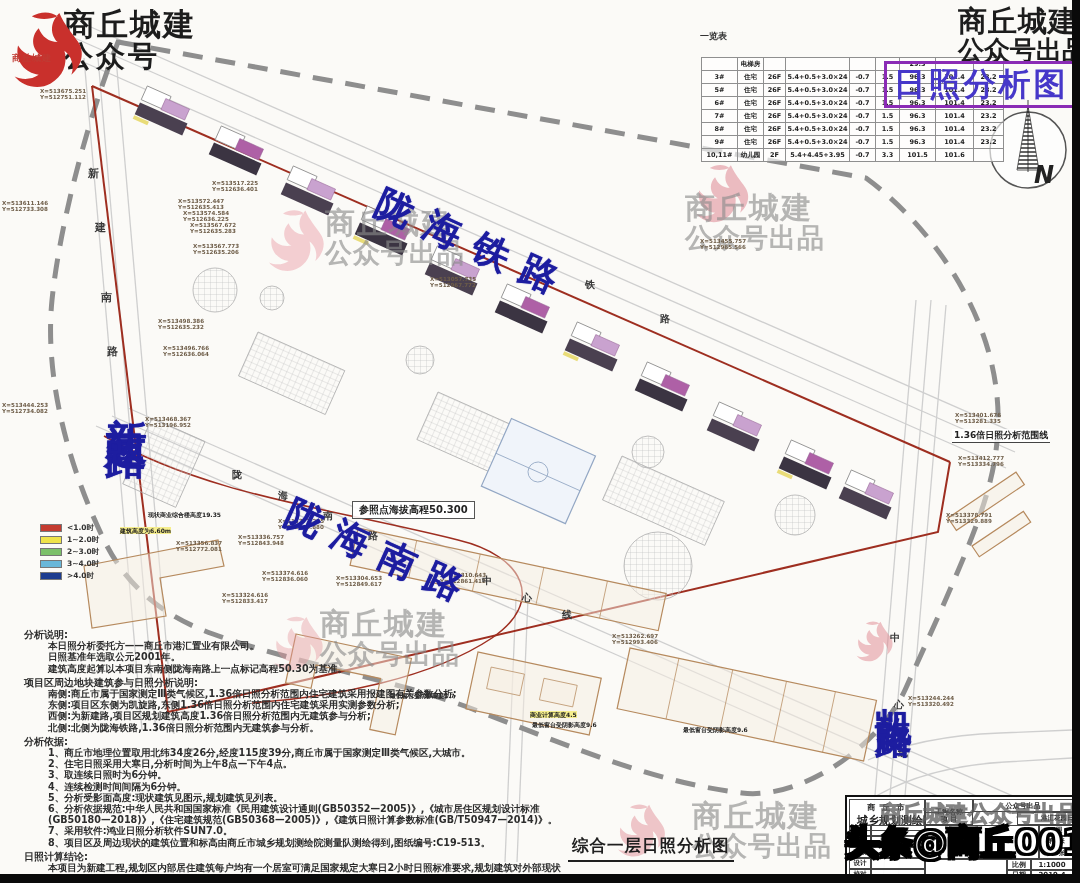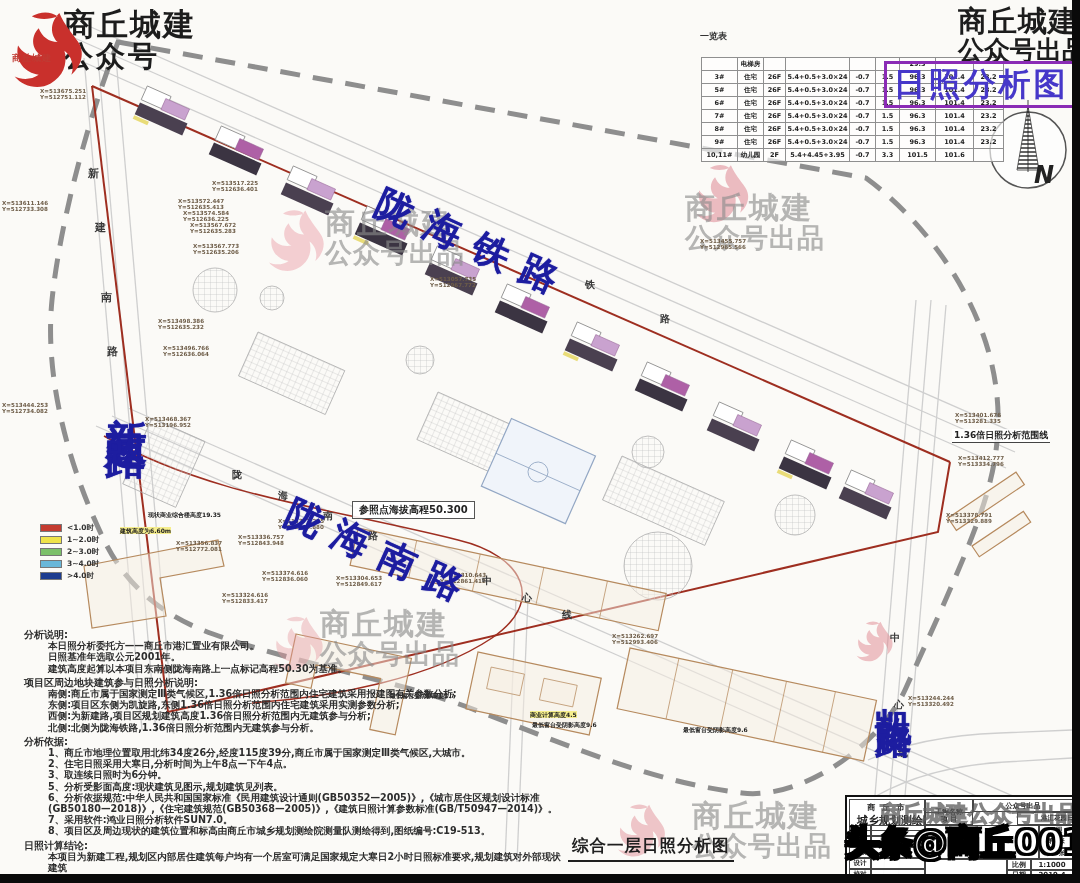--- a/index.html
+++ b/index.html
@@ -549,20 +549,21 @@
       <p class="note-l">建筑高度起算以本项目东南侧陇海南路上一点标记高程50.30为基准。</p>
       <p class="note-h">项目区周边地块建筑参与日照分析说明:</p>
       <p class="note-l">南侧:商丘市属于国家测定Ⅲ类气候区,1.36倍日照分析范围内住宅建筑采用报建图有关参数分析;</p>
       <p class="note-l">东侧:项目区东侧为凯旋路,东侧1.36倍日照分析范围内住宅建筑采用实测参数分析;</p>
       <p class="note-l">西侧:为新建路,项目区规划建筑高度1.36倍日照分析范围内无建筑参与分析;</p>
       <p class="note-l">北侧:北侧为陇海铁路,1.36倍日照分析范围内无建筑参与分析。</p>
       <p class="note-h">分析依据:</p>
       <p class="note-l">1、商丘市地理位置取用北纬34度26分,经度115度39分,商丘市属于国家测定Ⅲ类气候区,大城市。</p>
       <p class="note-l">2、住宅日照采用大寒日,分析时间为上午8点—下午4点。</p>
       <p class="note-l">3、取连续日照时为6分钟。</p>
+      <p class="note-l">4、连续检测时间间隔为6分钟。</p>
       <p class="note-l">5、分析受影面高度:现状建筑见图示,规划建筑见列表。</p>
       <p class="note-l">6、分析依据规范:中华人民共和国国家标准《民用建筑设计通则(GB50352—2005)》,《城市居住区规划设计标准(GB50180—2018)》,《住宅建筑规范(GB50368—2005)》,《建筑日照计算参数标准(GB/T50947—2014)》。</p>
       <p class="note-l">7、采用软件:鸿业日照分析软件SUN7.0。</p>
       <p class="note-l">8、项目区及周边现状的建筑位置和标高由商丘市城乡规划测绘院测量队测绘得到,图纸编号:C19-513。</p>
       <p class="note-h">日照计算结论:</p>
       <p class="note-l">本项目为新建工程,规划区内部居住建筑每户均有一个居室可满足国家规定大寒日2小时日照标准要求,规划建筑对外部现状建筑</p>
     </div>
 
   <div class="abs draw-title">综合一层日照分析图</div>
 

